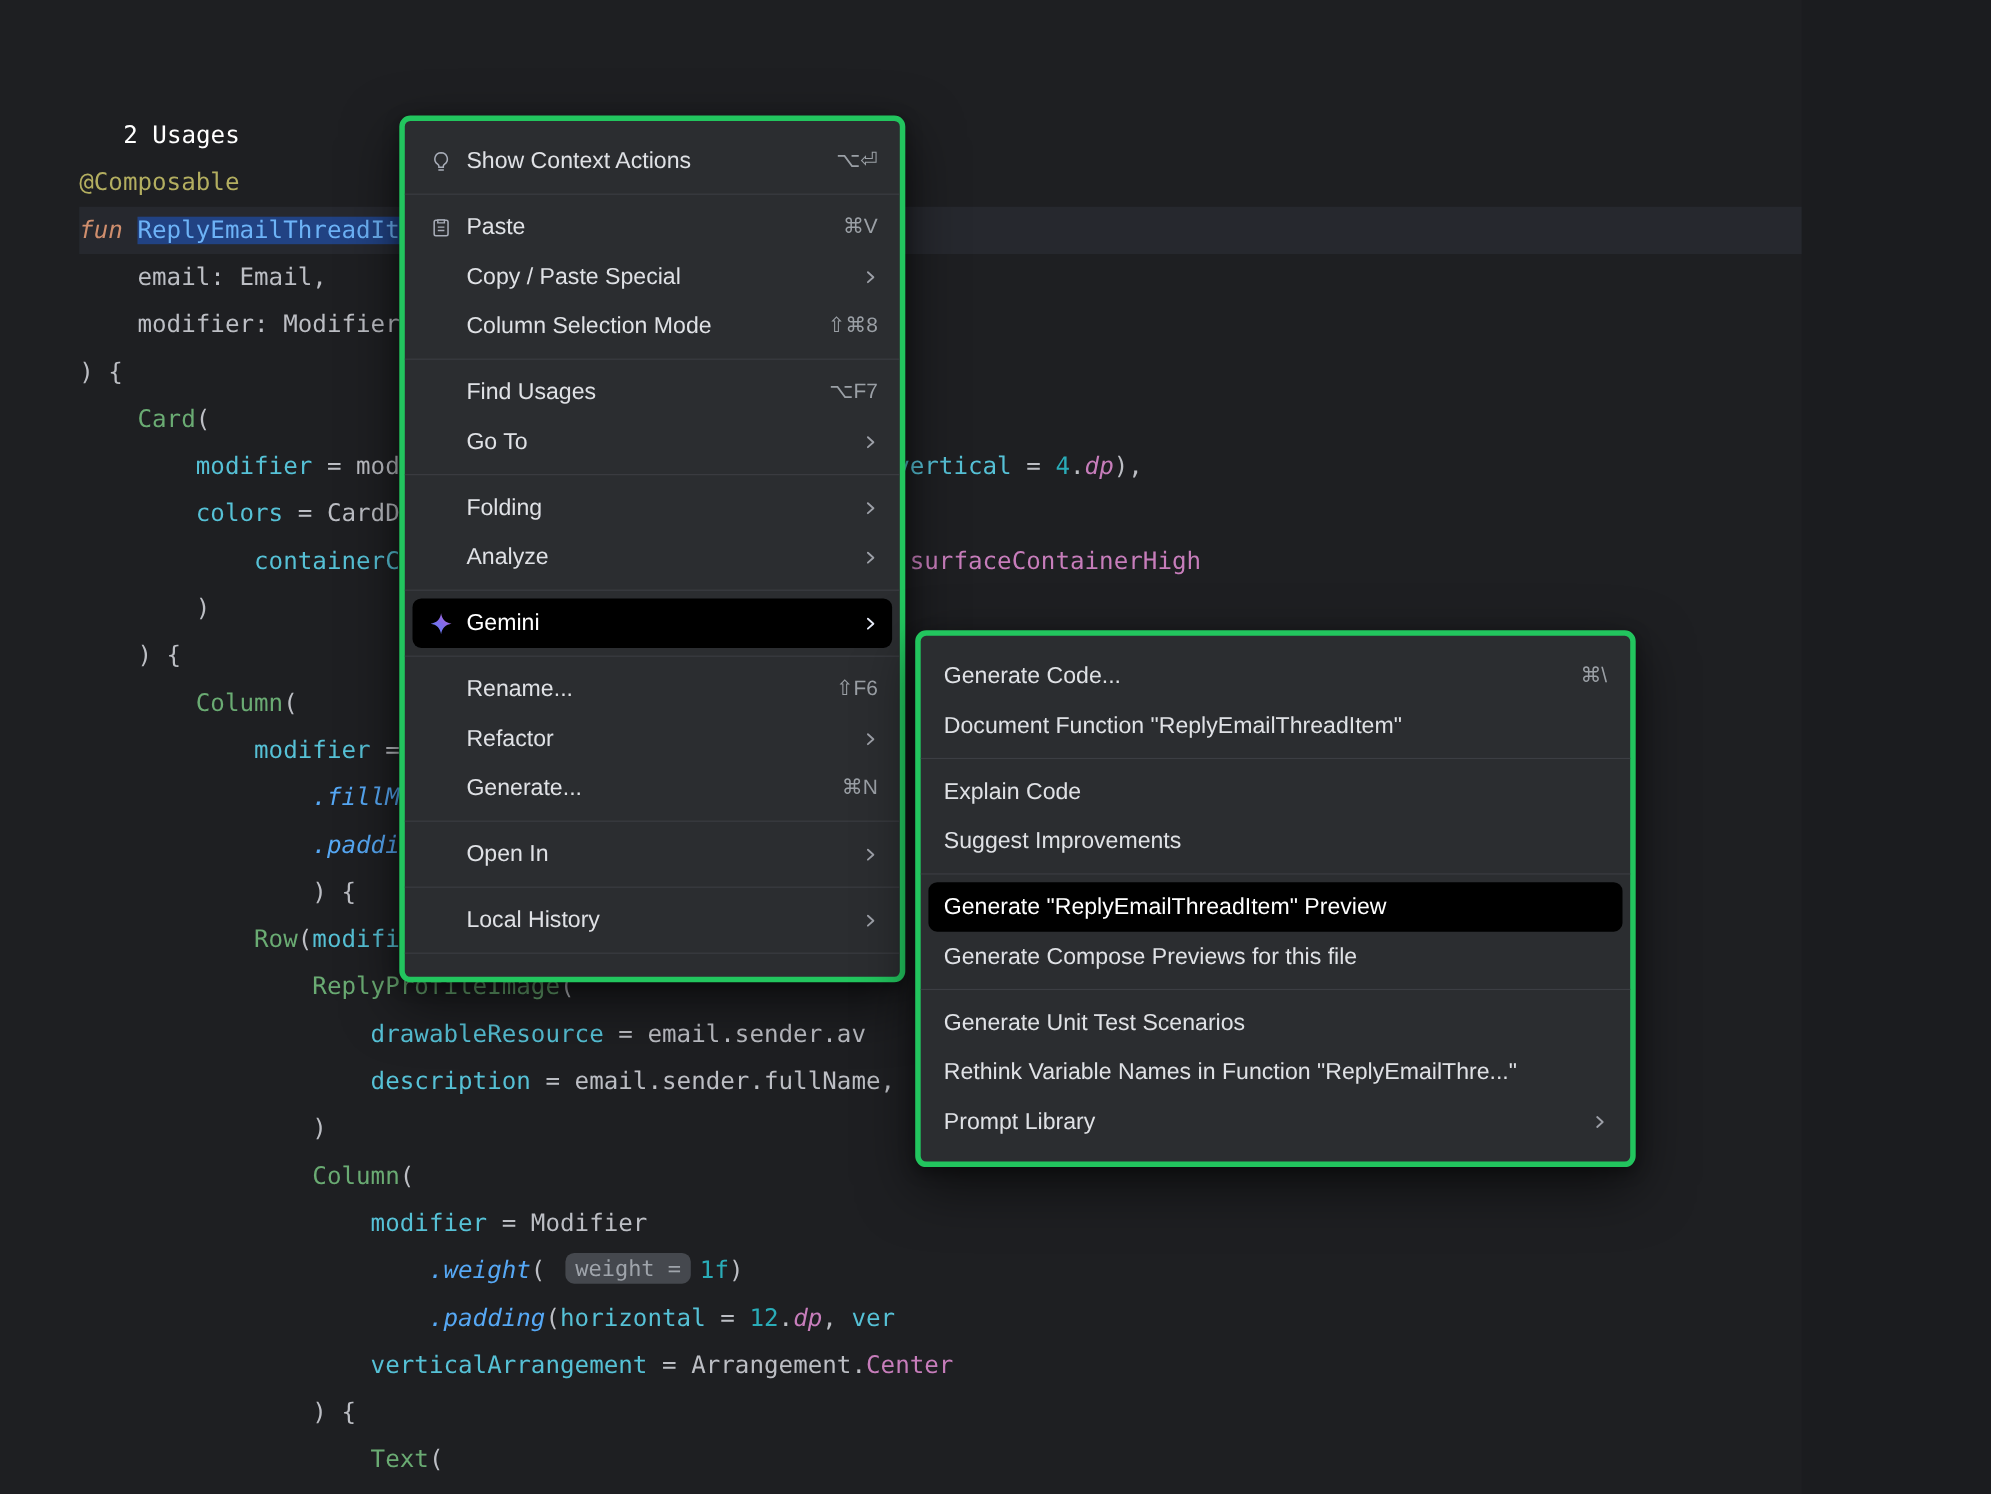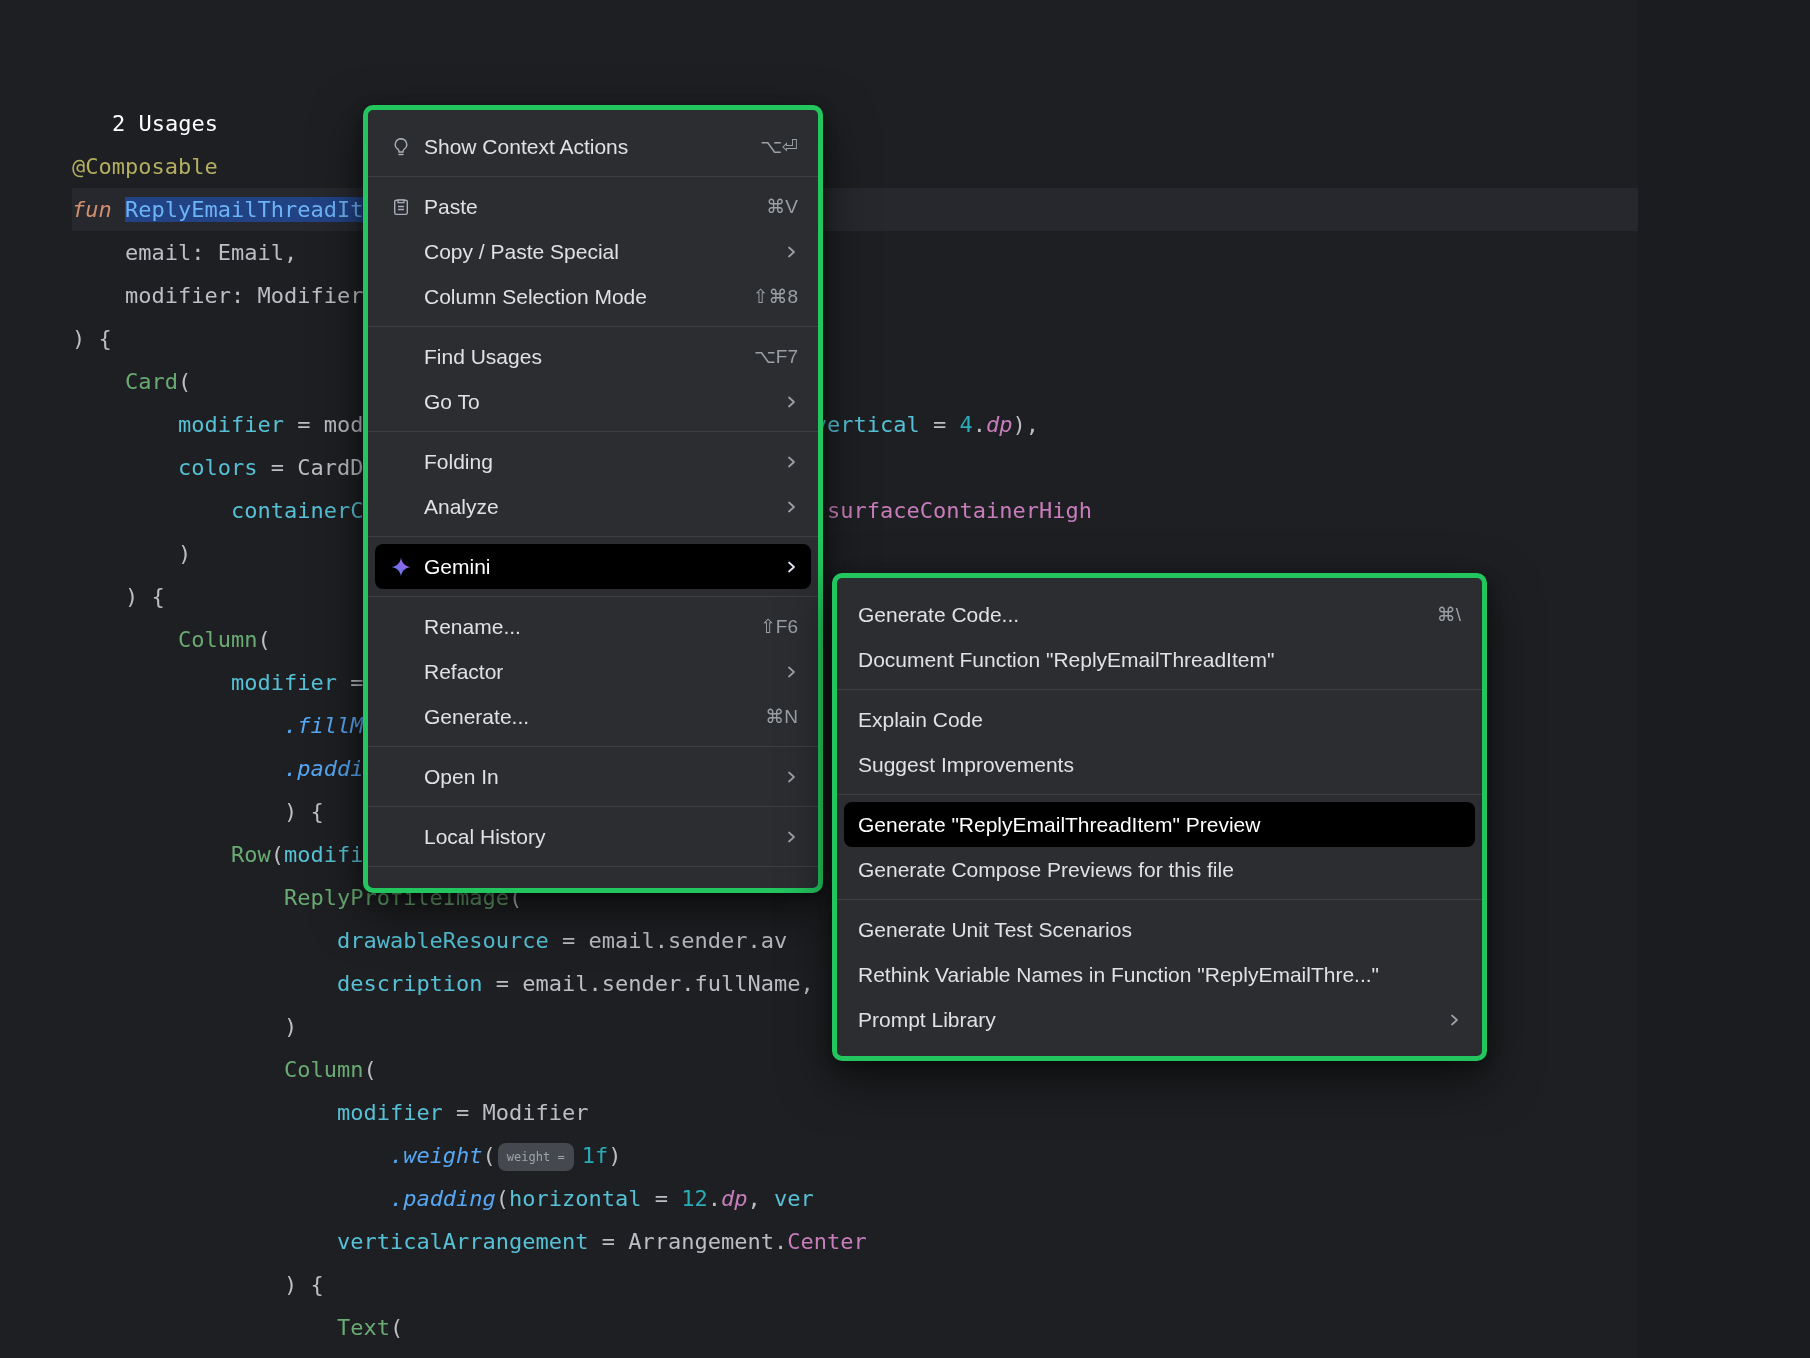--- a/index.html
+++ b/index.html
@@ -25,22 +25,22 @@
   .s-pl{color:#bcbec4;text-align:right;}
   .s-fn{color:#6aab73;}
   .s-na{color:#56c1d6;}
   .s-num{color:#2aacb8;}
   .s-prop{color:#c77dbb;}
   .s-propi{color:#c77dbb;font-style:italic;}
   .s-ext{color:#56a8f5;font-style:italic;}
   .s-decl{color:#6db3f7;background:#214283;}
   .hint-chip{
     display:inline-block;background:#45484e;color:#9fa4ab;
-    font-size:12px;line-height:26px;padding:1px 9px;border-radius:8px;
-    margin:0 8px 0 2px;vertical-align:2px;
+    font-size:20px;line-height:26px;padding:1px 9px;border-radius:8px;
+    margin:0 8px 0 18px;vertical-align:2px;
   }
   #right-strip{
     position:absolute;top:0;right:0;width:172px;height:100%;
     background:#1b1c1f;z-index:2;
   }
   
   .menu{
     position:absolute;background:#2b2d30;
     border:5px solid #22c55e;border-radius:10px;
     box-shadow:0 18px 50px rgba(0,0,0,.55),0 4px 14px rgba(0,0,0,.35);

